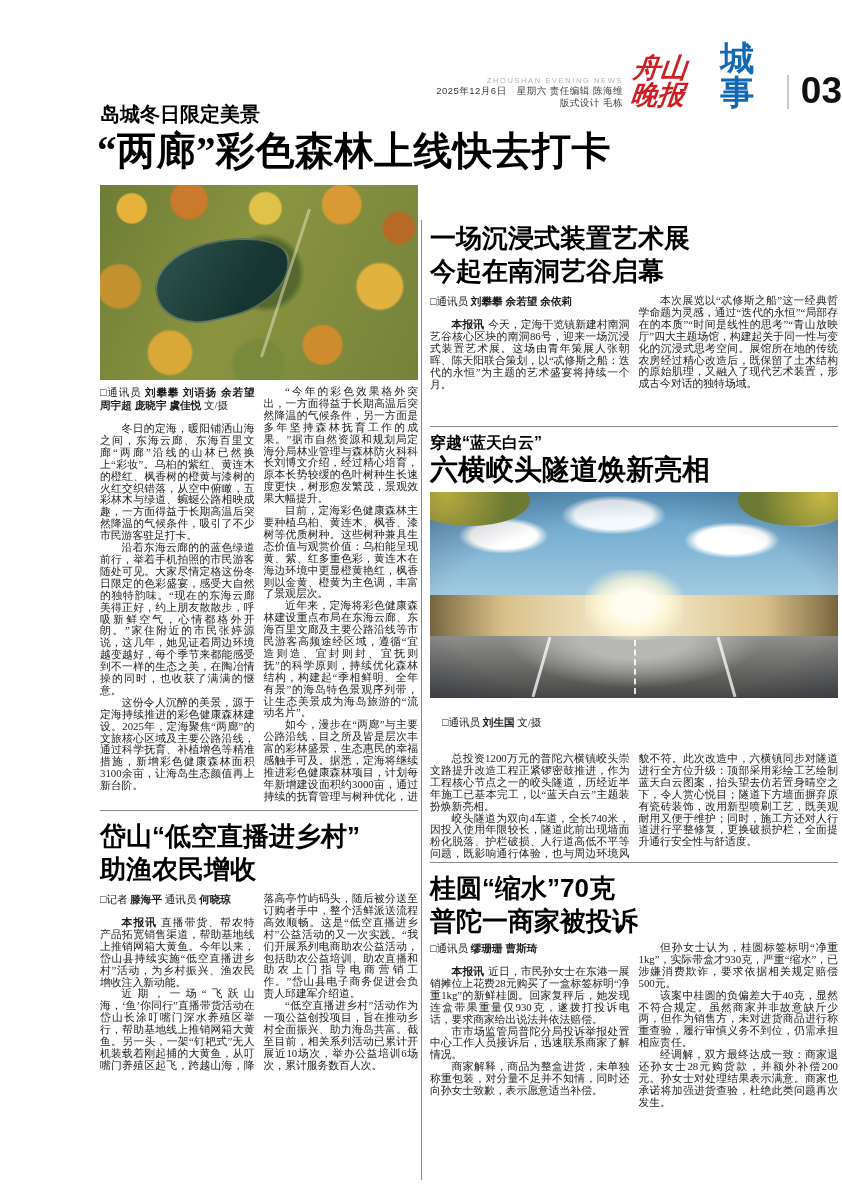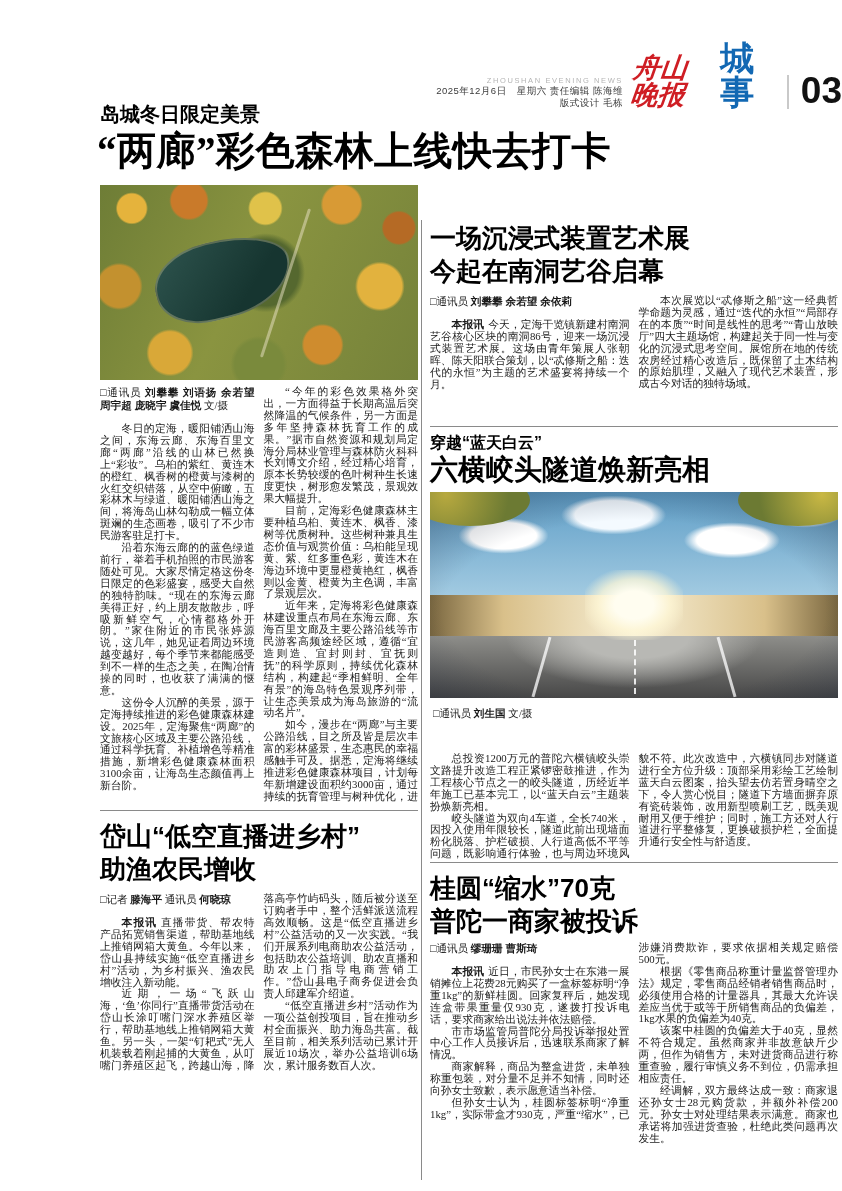--- a/index.html
+++ b/index.html
@@ -113,21 +113,21 @@
     <div class="trail"></div>
   </div>
 
   <div class="abs cols2" style="left:100px;top:386px;width:318px;height:418px;">
     <p class="byline caption-line">
       <span>□通讯员</span>
       <b>刘攀攀 刘语扬 余若望</b>
       <b>周宇超 庞晓宇 虞佳悦</b>
       <span>文/摄</span>
     </p>
-    <p>冬日的定海，暖阳铺洒山海之间，东海云廊、东海百里文廊“两廊”沿线的山林已然换上“彩妆”。乌桕的紫红、黄连木的橙红、枫香树的橙黄与漆树的火红交织错落，从空中俯瞰，五彩林木与绿道、暖阳铺洒山海之间，将海岛山林勾勒成一幅立体斑斓的生态画卷，吸引了不少市民游客驻足打卡。</p>
+    <p>冬日的定海，暖阳铺洒山海之间，东海云廊、东海百里文廊“两廊”沿线的山林已然换上“彩妆”。乌桕的紫红、黄连木的橙红、枫香树的橙黄与漆树的火红交织错落，从空中俯瞰，五彩林木与绿道、蜿蜒公路相映成趣，一方面得益于长期高温后突然降温的气候条件，吸引了不少市民游客驻足打卡。</p>
     <p>沿着东海云廊的的蓝色绿道前行，举着手机拍照的市民游客随处可见。大家尽情定格这份冬日限定的色彩盛宴，感受大自然的独特韵味。“现在的东海云廊美得正好，约上朋友散散步，呼吸新鲜空气，心情都格外开朗。”家住附近的市民张婷源说，这几年，她见证着周边环境越变越好，每个季节来都能感受到不一样的生态之美，在陶冶情操的同时，也收获了满满的惬意。</p>
     <p>这份令人沉醉的美景，源于定海持续推进的彩色健康森林建设。2025年，定海聚焦“两廊”的文旅核心区域及主要公路沿线，通过科学抚育、补植增色等精准措施，新增彩色健康森林面积3100余亩，让海岛生态颜值再上新台阶。</p>
     <p>“今年的彩色效果格外突出，一方面得益于长期高温后突然降温的气候条件，另一方面是多年坚持森林抚育工作的成果。”据市自然资源和规划局定海分局林业管理与森林防火科科长刘博文介绍，经过精心培育，原本长势较缓的色叶树种生长速度更快，树形愈发繁茂，景观效果大幅提升。</p>
     <p>目前，定海彩色健康森林主要种植乌桕、黄连木、枫香、漆树等优质树种。这些树种兼具生态价值与观赏价值：乌桕能呈现黄、紫、红多重色彩，黄连木在海边环境中更显橙黄艳红，枫香则以金黄、橙黄为主色调，丰富了景观层次。</p>
     <p>近年来，定海将彩色健康森林建设重点布局在东海云廊、东海百里文廊及主要公路沿线等市民游客高频途经区域，遵循“宜造则造、宜封则封、宜抚则抚”的科学原则，持续优化森林结构，构建起“季相鲜明、全年有景”的海岛特色景观序列带，让生态美景成为海岛旅游的“流动名片”。</p>
     <p>如今，漫步在“两廊”与主要公路沿线，目之所及皆是层次丰富的彩林盛景，生态惠民的幸福感触手可及。据悉，定海将继续推进彩色健康森林项目，计划每年新增建设面积约3000亩，通过持续的抚育管理与树种优化，进一步提升森林质量与景观效果，让海岛四季皆有景、生态惠民生。</p>
   </div>
 
   <div class="abs hrule" style="left:100px;top:810px;width:318px;"></div>
 
@@ -173,21 +173,21 @@
     <div class="t-road"></div>
     <div class="t-glow"></div>
     <div class="t-lane"></div>
     <div class="t-edge-l"></div>
     <div class="t-edge-r"></div>
     <div class="t-vig"></div>
     <div class="t-foliage-l"></div>
     <div class="t-foliage-r"></div>
   </div>
 
-  <p class="abs byline caption-line" style="left:430px;top:704px;margin:3px;">
+  <p class="abs byline caption-line" style="left:430px;top:704px;margin:12px;">
     <span>□通讯员</span>
     <b>刘生国</b>
     <span>文/摄</span>
   </p>
 
   <div class="abs cols2" style="left:430px;top:753px;width:408px;height:130px;">
     <p>总投资1200万元的普陀六横镇峧头崇文路提升改造工程正紧锣密鼓推进，作为工程核心节点之一的峧头隧道，历经近半年施工已基本完工，以“蓝天白云”主题装扮焕新亮相。</p>
     <p>峧头隧道为双向4车道，全长740米，因投入使用年限较长，隧道此前出现墙面粉化脱落、护栏破损、人行道高低不平等问题，既影响通行体验，也与周边环境风貌不符。此次改造中，六横镇同步对隧道进行全方位升级：顶部采用彩绘工艺绘制蓝天白云图案，抬头望去仿若置身晴空之下，令人赏心悦目；隧道下方墙面摒弃原有瓷砖装饰，改用新型喷刷工艺，既美观耐用又便于维护；同时，施工方还对人行道进行平整修复，更换破损护栏，全面提升通行安全性与舒适度。</p>
   </div>
 
@@ -199,18 +199,17 @@
   </div>
   <div class="abs cols2" style="left:430px;top:942px;width:408px;height:240px;">
     <p class="byline caption-line">
       <span>□通讯员</span>
       <b>缪珊珊 曹斯琦</b>
     </p>
     <p><b class="lead">本报讯</b><span>近日，市民孙女士在东港一展销摊位上花费28元购买了一盒标签标明“净重1kg”的新鲜桂圆。回家复秤后，她发现连盒带果重量仅930克，遂拨打投诉电话，要求商家给出说法并依法赔偿。</span></p>
     <p>市市场监管局普陀分局投诉举报处置中心工作人员接诉后，迅速联系商家了解情况。</p>
     <p>商家解释，商品为整盒进货，未单独称重包装，对分量不足并不知情，同时还向孙女士致歉，表示愿意适当补偿。</p>
     <p>但孙女士认为，桂圆标签标明“净重1kg”，实际带盒才930克，严重“缩水”，已涉嫌消费欺诈，要求依据相关规定赔偿500元。</p>
-    <p>根据《零售商品称重计量监督管理办法》规定，零售商品经销者销售商品时，必须使用合格的计量器具，其最大允许误差应当优于或等于所销售商品的负偏差，1kg水果的负偏差为40克。</p>
     <p>该案中桂圆的负偏差大于40克，显然不符合规定。虽然商家并非故意缺斤少两，但作为销售方，未对进货商品进行称重查验，履行审慎义务不到位，仍需承担相应责任。</p>
     <p>经调解，双方最终达成一致：商家退还孙女士28元购货款，并额外补偿200元。孙女士对处理结果表示满意。商家也承诺将加强进货查验，杜绝此类问题再次发生。</p>
   </div>
 
 </div>
 
 </body></html>

